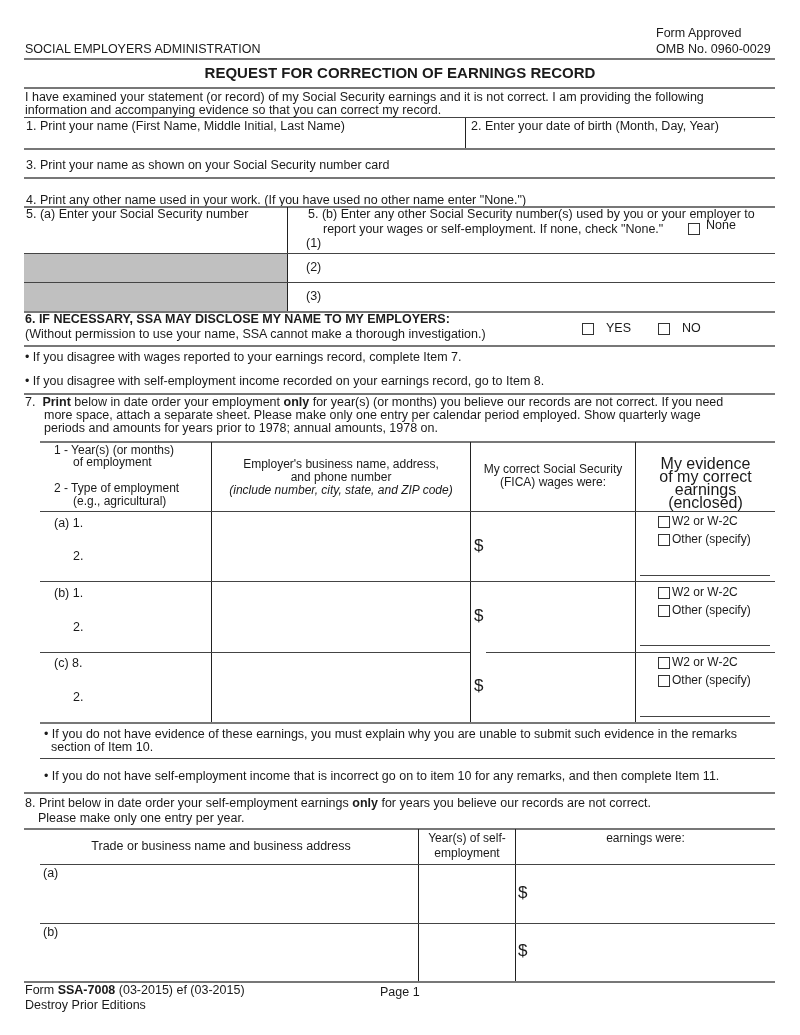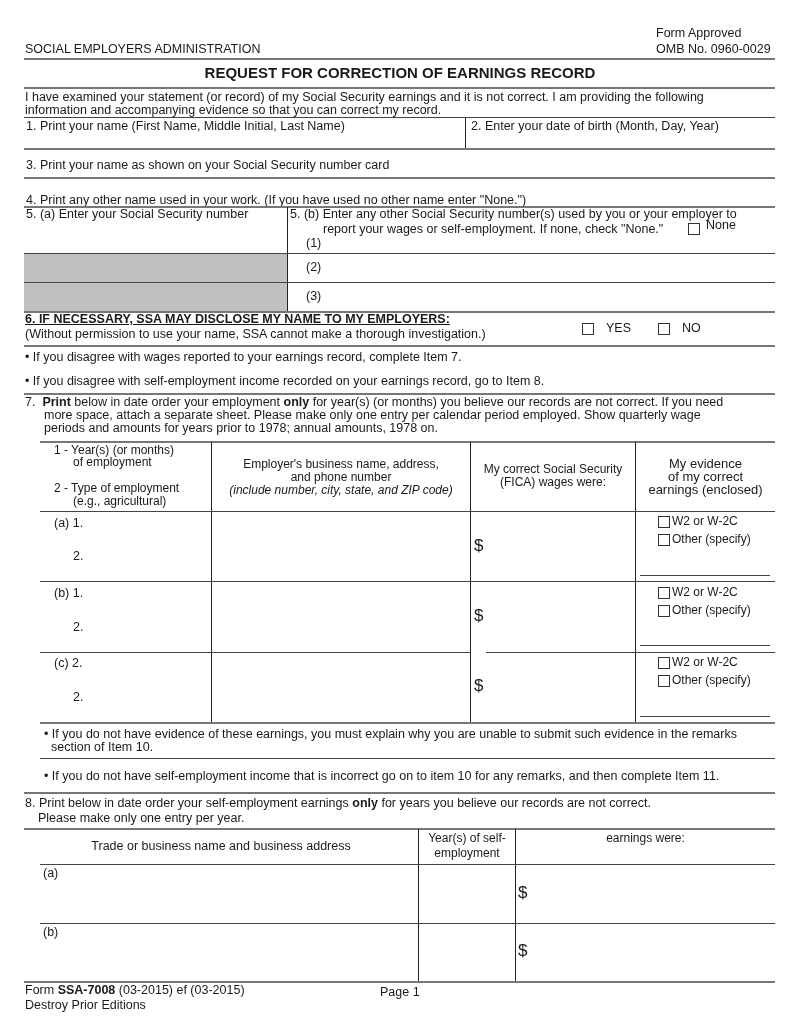--- a/index.html
+++ b/index.html
@@ -49,38 +49,38 @@
   <span class="cell-txt" style="left:2px;top:15px;">4. Print any other name used in your work. (If you have used no other name enter "None.")</span>
 </div>
 <div class="hl" style="left:24px;width:751px;top:206px;"></div>
 
 <div class="abs" style="left:24px;top:207px;width:263px;height:46px;">
   <span class="cell-txt" style="left:2px;top:0px;">5. (a) Enter your Social Security number</span>
 </div>
 <div class="gray" style="left:24px;top:254px;width:263px;height:28px;"></div>
 <div class="gray" style="left:24px;top:283px;width:263px;height:28px;"></div>
 <div class="vl" style="left:287px;top:207px;height:104px;"></div>
-<span class="cell-txt" style="left:290px;top:207px;">5. (b) Enter any other Social Security number(s) used by you or your employer to</span>
+<span class="cell-txt" style="left:308px;top:207px;">5. (b) Enter any other Social Security number(s) used by you or your employer to</span>
 <span class="cell-txt" style="left:323px;top:222px;">report your wages or self-employment. If none, check "None."</span>
 <div class="cb" style="left:688px;top:223px;"></div>
 <span class="cell-txt" style="left:706px;top:218px;">None</span>
 <div class="abs" style="left:288px;top:234px;width:487px;height:19px;">
   <span class="cell-txt" style="left:18px;top:2px;">(1)</span>
 </div>
 <div class="hl1" style="left:24px;width:751px;top:253px;"></div>
 <div class="abs" style="left:288px;top:254px;width:487px;height:28px;">
   <span class="cell-txt" style="left:18px;top:6px;">(2)</span>
 </div>
 <div class="hl1" style="left:24px;width:751px;top:282px;"></div>
 <div class="abs" style="left:288px;top:283px;width:487px;height:28px;">
   <span class="cell-txt" style="left:18px;top:6px;">(3)</span>
 </div>
 <div class="hl" style="left:24px;width:751px;top:311px;"></div>
 
-<span class="cell-txt" style="left:25px;top:312px;font-weight:bold;text-decoration:underline;">6. IF NECESSARY, SSA MAY DISCLOSE MY NAME TO MY EMPLOYERS:</span>
+<span class="cell-txt" style="left:25px;top:312px;font-weight:bold;">6. IF NECESSARY, SSA MAY DISCLOSE MY NAME TO MY EMPLOYERS:</span>
 <span class="cell-txt" style="left:25px;top:327px;">(Without permission to use your name, SSA cannot make a thorough investigation.)</span>
 <div class="cb" style="left:582px;top:323px;"></div>
 <span class="cell-txt" style="left:606px;top:321px;">YES</span>
 <div class="cb" style="left:658px;top:323px;"></div>
 <span class="cell-txt" style="left:682px;top:321px;">NO</span>
 <div class="hl" style="left:24px;width:751px;top:345px;"></div>
 
 <span class="cell-txt" style="left:25px;top:350px;">• If you disagree with wages reported to your earnings record, complete Item 7.</span>
 <span class="cell-txt" style="left:25px;top:374px;">• If you disagree with self-employment income recorded on your earnings record, go to Item 8.</span>
 <div class="hl" style="left:24px;width:751px;top:393px;"></div>
@@ -104,21 +104,21 @@
 
 <div class="abs center" style="left:212px;top:458px;width:258px;font-size:12px;line-height:13px;">
   <div>Employer's business name, address,</div>
   <div>and phone number</div>
   <div style="font-style:italic;">(include number, city, state, and ZIP code)</div>
 </div>
 <div class="abs center" style="left:471px;top:463px;width:164px;font-size:12px;line-height:13px;">
   <div>My correct Social Security</div>
   <div>(FICA) wages were:</div>
 </div>
-<div class="abs center" style="left:636px;top:457px;width:139px;font-size:13px;line-height:13px;">
+<div class="abs center" style="left:636px;top:457px;width:139px;font-size:16px;line-height:13px;">
   <div>My evidence</div>
   <div>of my correct</div>
   <div>earnings (enclosed)</div>
 </div>
 <div class="hl1" style="left:40px;width:735px;top:511px;"></div>
 
 <span class="cell-txt" style="left:54px;top:516px;">(a) 1.</span>
 <span class="cell-txt" style="left:73px;top:549px;">2.</span>
 <div class="abs" style="left:212px;top:512px;width:258px;height:69px;"></div>
 <span class="dollar" style="left:474px;top:536px;">$</span>
@@ -136,21 +136,21 @@
 <span class="dollar" style="left:474px;top:606px;">$</span>
 <div class="abs" style="left:486px;top:582px;width:148px;height:69px;"></div>
 <div class="cb" style="left:658px;top:587px;"></div>
 <span class="cell-txt" style="left:672px;top:585px;font-size:12px;">W2 or W-2C</span>
 <div class="cb" style="left:658px;top:605px;"></div>
 <span class="cell-txt" style="left:672px;top:603px;font-size:12px;">Other (specify)</span>
 <div class="hl1" style="left:640px;width:130px;top:645px;"></div>
 <div class="hl1" style="left:40px;width:430px;top:652px;"></div>
 <div class="hl1" style="left:486px;width:289px;top:652px;"></div>
 
-<span class="cell-txt" style="left:54px;top:656px;">(c) 2.</span>
+<span class="cell-txt" style="left:54px;top:656px;">(c) 8.</span>
 <span class="cell-txt" style="left:73px;top:690px;">2.</span>
 <div class="abs" style="left:212px;top:653px;width:258px;height:69px;"></div>
 <span class="dollar" style="left:474px;top:676px;">$</span>
 <div class="abs" style="left:486px;top:653px;width:148px;height:69px;"></div>
 <div class="cb" style="left:658px;top:657px;"></div>
 <span class="cell-txt" style="left:672px;top:655px;font-size:12px;">W2 or W-2C</span>
 <div class="cb" style="left:658px;top:675px;"></div>
 <span class="cell-txt" style="left:672px;top:673px;font-size:12px;">Other (specify)</span>
 <div class="hl1" style="left:640px;width:130px;top:716px;"></div>
 <div class="hl" style="left:40px;width:735px;top:722px;"></div>

